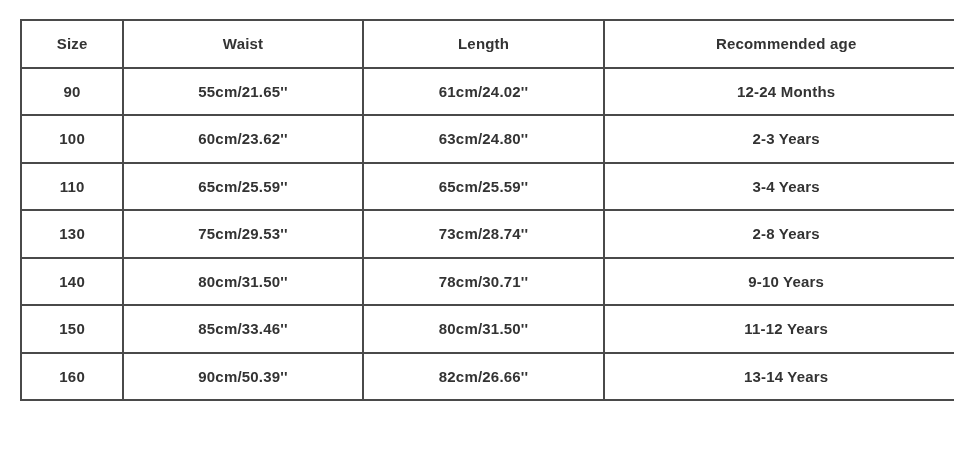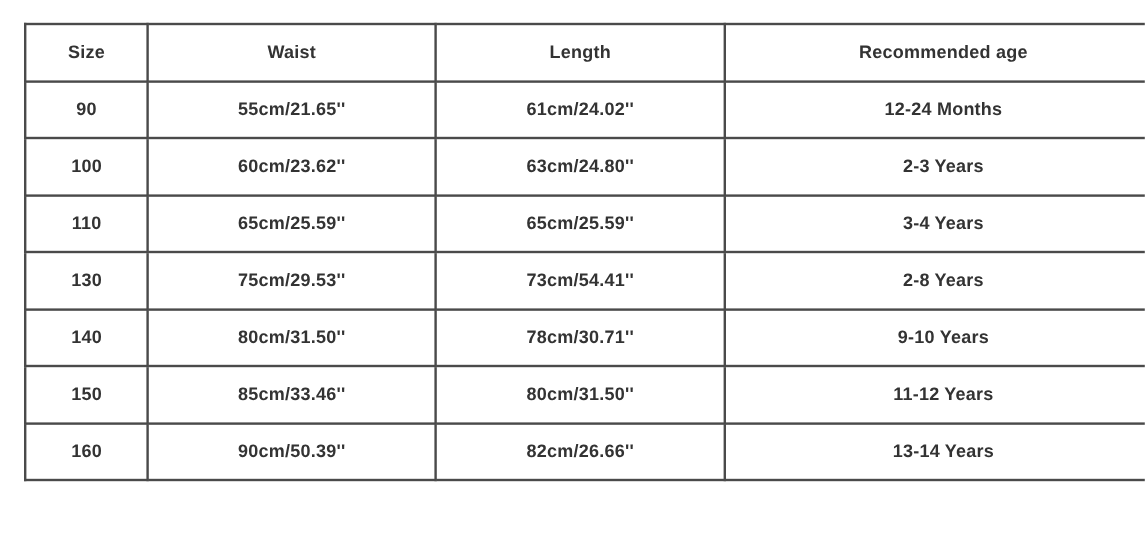--- a/index.html
+++ b/index.html
@@ -73,21 +73,21 @@
       </tr>
       <tr>
         <td>110</td>
         <td>65cm/25.59''</td>
         <td>65cm/25.59''</td>
         <td>3-4 Years</td>
       </tr>
       <tr>
         <td>130</td>
         <td>75cm/29.53''</td>
-        <td>73cm/54.41''</td>
+        <td>73cm/28.74''</td>
         <td>2-8 Years</td>
       </tr>
       <tr>
         <td>140</td>
         <td>80cm/31.50''</td>
         <td>78cm/30.71''</td>
         <td>9-10 Years</td>
       </tr>
       <tr>
         <td>150</td>

